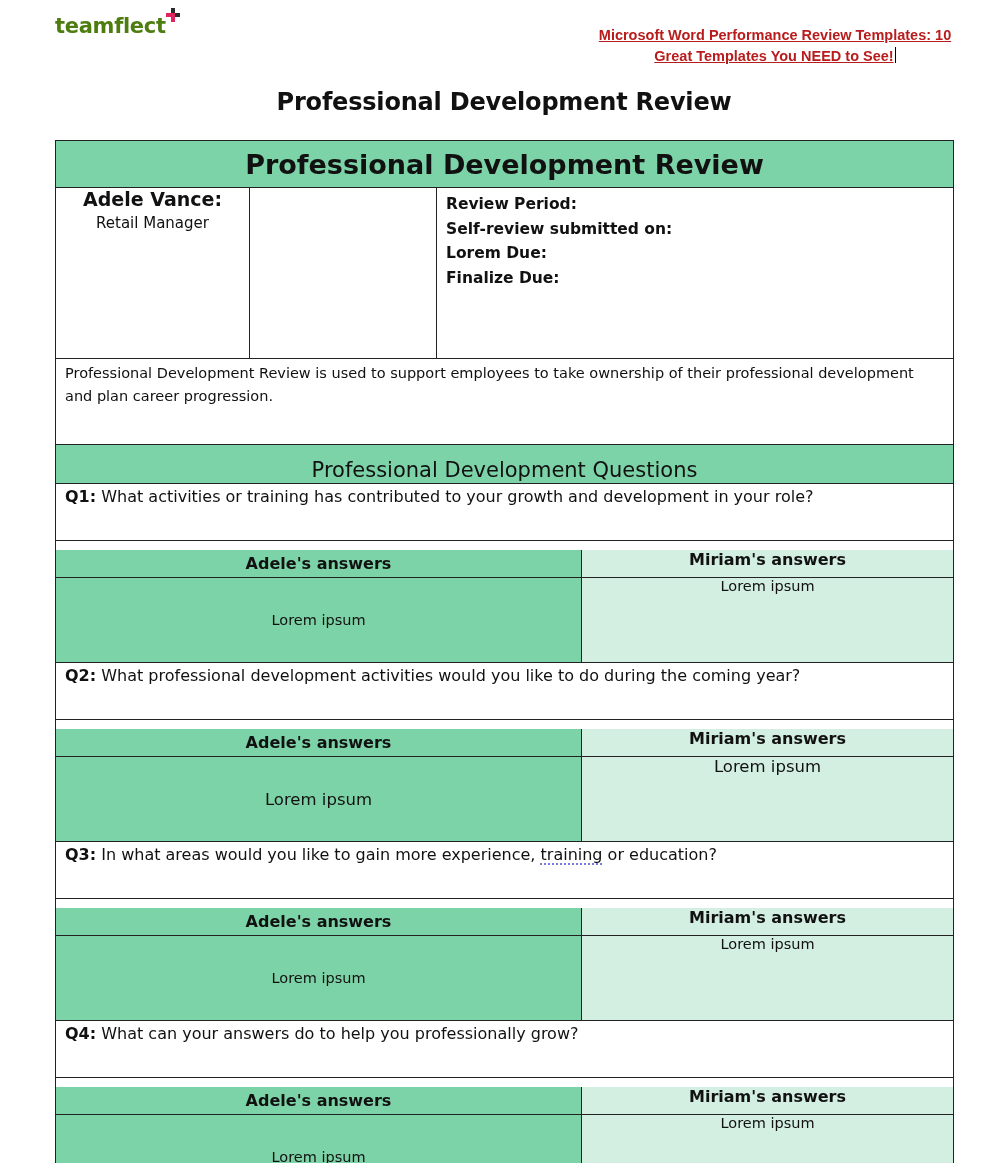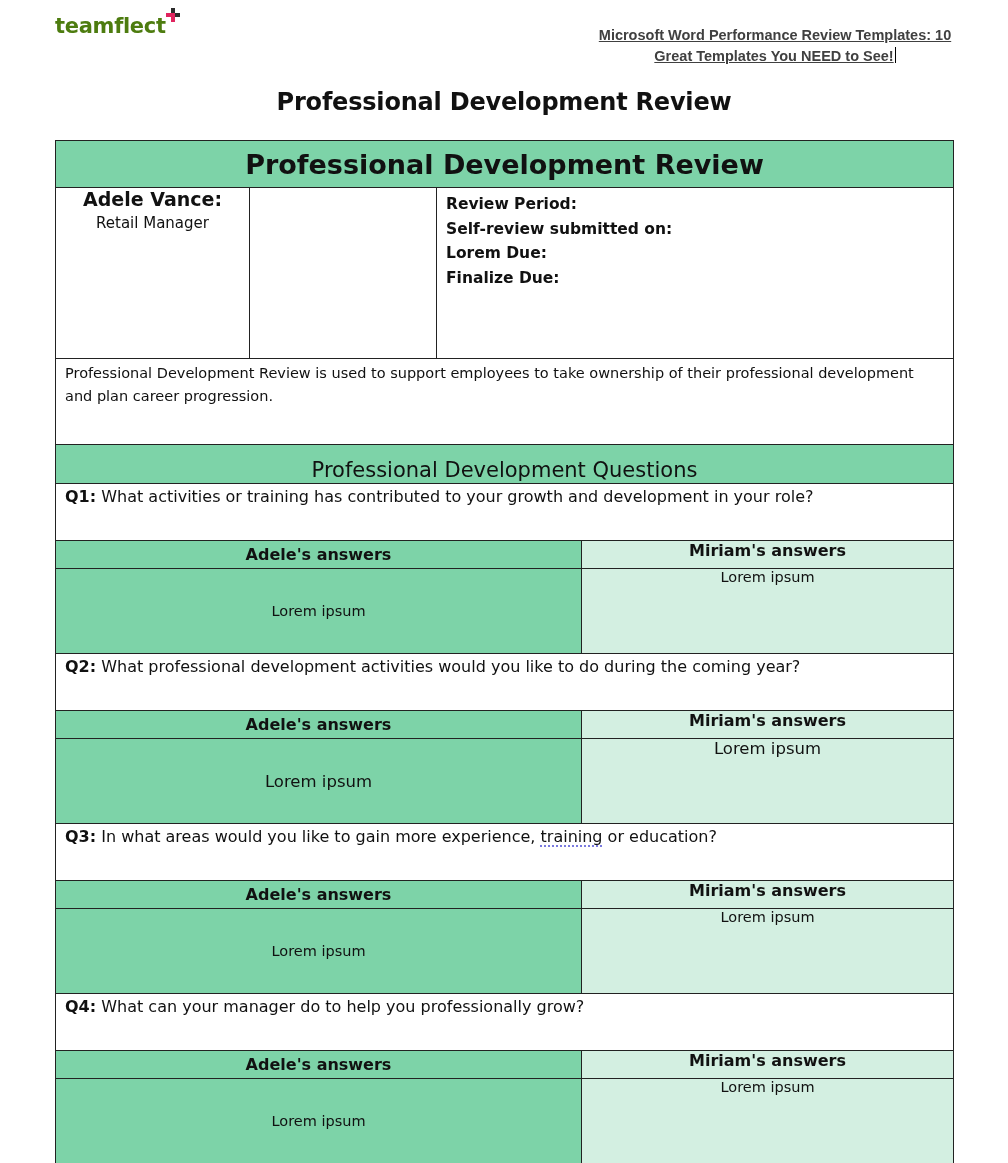--- a/index.html
+++ b/index.html
@@ -6,21 +6,21 @@
   body { width: 1008px; height: 1163px; overflow: hidden; position: relative; font-family: "Liberation Sans", sans-serif; color: #111; }
 
   .logo { position: absolute; left: 55px; top: 14px; font-family: "DejaVu Sans", sans-serif; font-weight: bold; font-size: 21px; color: #4d7c0f; letter-spacing: -0.3px; }
   .logo .plus { position: absolute; right: -14px; top: -6px; width: 14px; height: 14px; }
   .logo .plus .v { position: absolute; left: 5px; top: 0; width: 4px; height: 14px; background: #e0245e; }
   .logo .plus .h { position: absolute; left: 0; top: 5px; width: 14px; height: 4px; background: #e0245e; }
   .logo .plus .k { position: absolute; left: 5px; top: 0; width: 4px; height: 5px; background: #2b2b2b; }
   .logo .plus .k2 { position: absolute; left: 9px; top: 5px; width: 5px; height: 4px; background: #2b2b2b; }
 
   .toplink { position: absolute; left: 592px; top: 25px; width: 366px; text-align: center; font-size: 14.5px; font-weight: bold; color: #1f5fbf; line-height: 21px; }
-  .toplink a { color: #404040; text-decoration: underline; }
+  .toplink a { color: #b91c1c; text-decoration: underline; }
   .cursor { display: inline-block; width: 1px; height: 16px; background: #000; vertical-align: -2px; margin-left: 1px; }
 
   .doc-title { position: absolute; left: 0; width: 1008px; top: 88px; text-align: center; font-family: "DejaVu Sans", sans-serif; font-weight: bold; font-size: 24px; color: #111; letter-spacing: -0.2px; }
 
   .form { position: absolute; left: 55px; top: 140px; width: 899px; border: 1px solid #222; box-sizing: border-box; }
   .row { display: flex; border-bottom: 1px solid #222; box-sizing: border-box; }
   .green { background: #7dd3a8; }
   .light { background: #d3efe1; }
 
   .form-header { height: 47px; align-items: center; justify-content: center; font-family: "DejaVu Sans", sans-serif; font-weight: bold; font-size: 27px; }
@@ -33,21 +33,21 @@
   .lbl { font-weight: bold; }
 
   .desc { height: 86px; padding: 3px 9px; font-family: "DejaVu Sans", sans-serif; font-size: 14.5px; line-height: 23px; display: block; }
 
   .section-title { height: 39px; align-items: flex-end; justify-content: center; font-family: "DejaVu Sans", sans-serif; font-size: 21px; padding-bottom: 1px; }
 
   .question { height: 57px; padding: 1px 9px; font-family: "DejaVu Sans", sans-serif; font-size: 16px; display: block; line-height: 24px; }
   .question .qn { font-weight: bold; }
   .spell { text-decoration: underline dotted #5a5ad8; text-underline-offset: 4px; }
 
-  .ans-head { height: 28px; }
+  .ans-head { height: 28px; margin-top: 9px; }
   .ans-head .a, .ans-body .a { width: 526px; border-right: 1px solid #222; display: flex; align-items: center; justify-content: center; box-sizing: border-box; }
   .ans-head .m, .ans-body .m { flex: 1; display: flex; justify-content: center; }
   .ans-head span { font-family: "DejaVu Sans", sans-serif; font-weight: bold; font-size: 16px; }
   .ans-body { height: 85px; }
   .ans-body span { font-family: "DejaVu Sans", sans-serif; font-size: 14.5px; }
   .ans-body.big span { font-size: 16.5px; }
 </style>
 </head>
 <body>
 
@@ -136,21 +136,21 @@
   </div>
   <div class="row ans-body">
     <div class="a green">
         <span>Lorem ipsum</span>
       </div>
     <div class="m light">
         <span>Lorem ipsum</span>
       </div>
   </div>
 
-  <div class="row question"><span class="qn">Q4:</span><span> What can your manager do to help you professionally grow?</span></div>
+  <div class="row question"><span class="qn">Q4:</span><span> What can your answers do to help you professionally grow?</span></div>
   <div class="row ans-head">
     <div class="a green">
         <span>Adele's answers</span>
       </div>
     <div class="m light">
         <span>Miriam's answers</span>
       </div>
   </div>
   <div class="row ans-body">
     <div class="a green">

